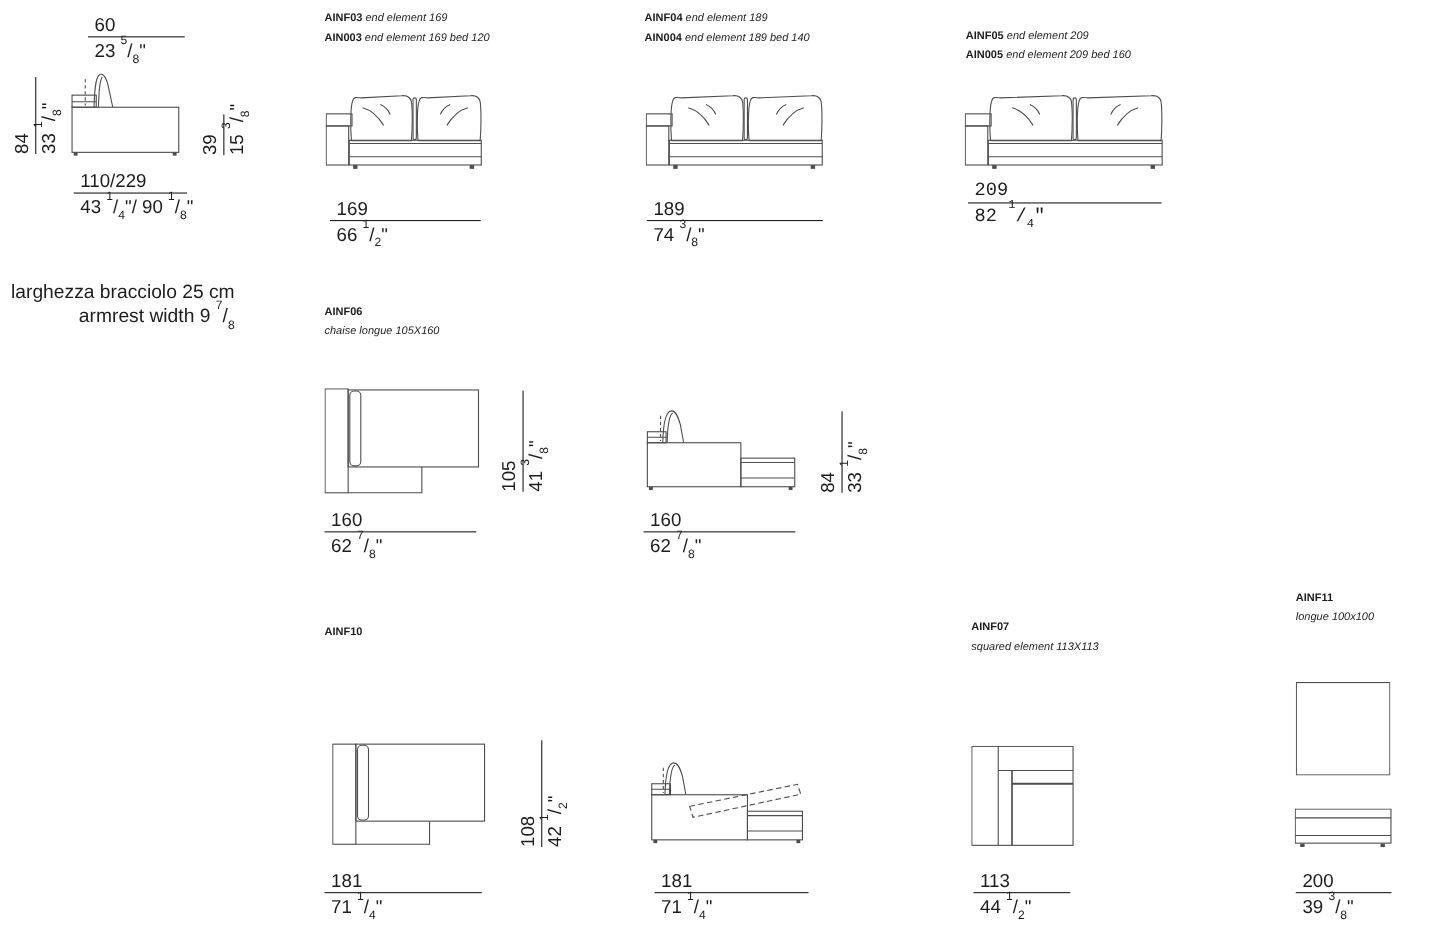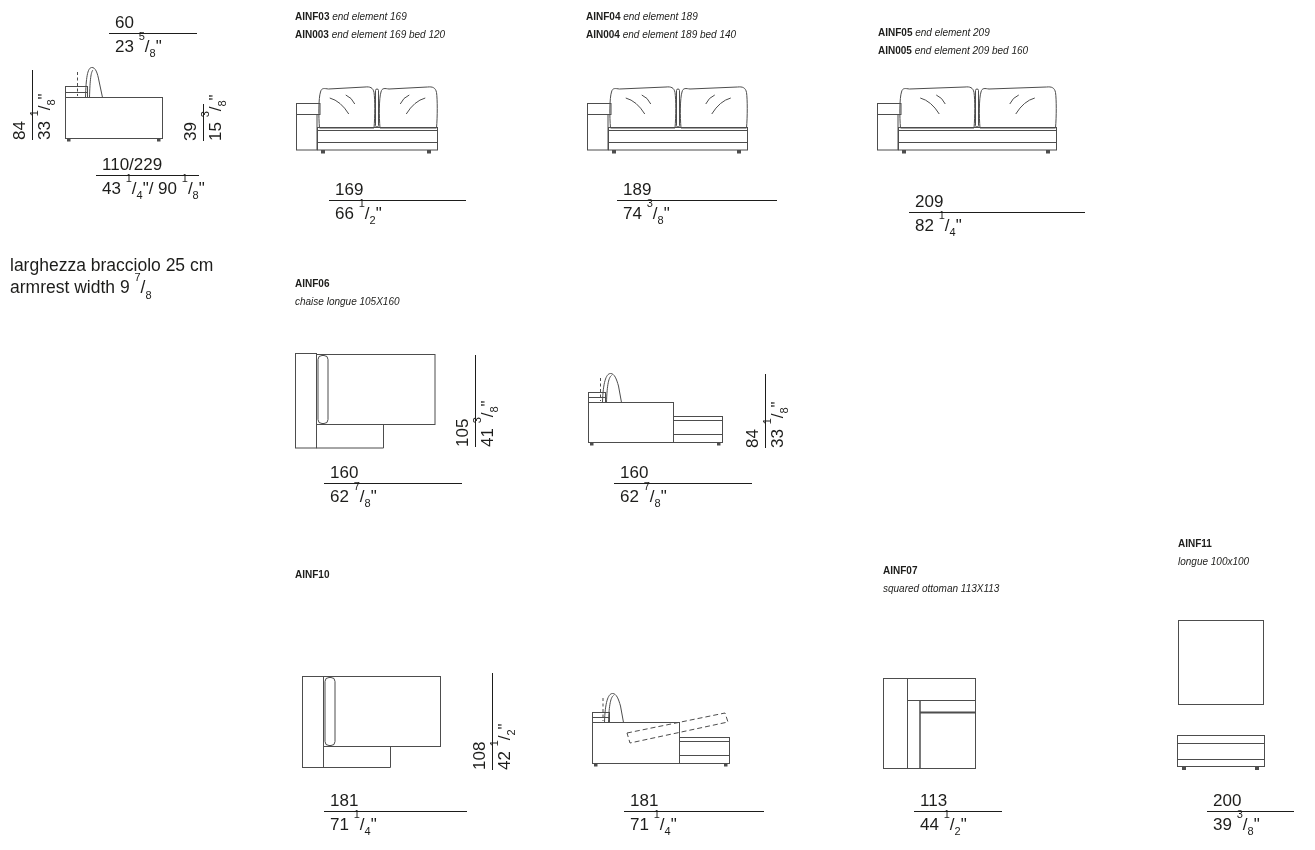--- a/index.html
+++ b/index.html
@@ -6,38 +6,38 @@
   .page{
     position:relative;width:1315px;height:850px;background:#ffffff;
     font-family:"Liberation Sans","DejaVu Sans",sans-serif;color:#1d1d1b;overflow:hidden;
   }
   
   .phead{position:absolute;}
   .phline{font-size:10px;line-height:18px;white-space:nowrap;}
   .phline b{font-weight:bold;}
   .phline i{font-style:italic;}
   
-  .hdim{position:absolute;margin-left:29px;}
+  .hdim{position:absolute;}
   .hdim .cm{font-size:17px;line-height:20px;padding-left:6px;white-space:nowrap;}
   .hdim .rule{height:1px;background:#1d1d1b;}
   .hdim .inch{font-size:17px;line-height:23px;padding-left:6px;margin-top:1px;white-space:nowrap;}
   
   .vdim{position:absolute;width:1px;}
   .vrule{position:absolute;left:0;top:0;height:100%;width:1px;background:#1d1d1b;}
   .vcm,.vin{
     position:absolute;bottom:0;transform-origin:left bottom;transform:rotate(-90deg);
     white-space:nowrap;font-size:17px;line-height:17px;
   }
   .vcm{left:-4px;}
   .vin{left:21px;}
   sup,sub{font-size:11px;line-height:0;position:relative;}
   sup{top:-5px;}
   sub{top:1px;}
   .notes{position:absolute;}
-  .notes div{font-size:17.5px;line-height:22px;white-space:nowrap;}
+  .notes div{font-size:17.5px;line-height:22px;white-space:nowrap;text-align:right;}
   .drawing{position:absolute;}
   .drawing svg{display:block;}
 </style>
 </head>
 <body>
 
 <div class="page">
 
   <div class="hdim" style="left:80px;top:13px;width:88px;">
     <div class="cm">60</div>
@@ -154,21 +154,21 @@
           <rect x="98.5" y="5" width="3" height="38" rx="1.5"></rect>
           <path d="M23.5,44 C22.5,33 22.5,14 24.5,8 C25.5,3.5 28.5,4.5 32.5,5 L88,3 C93,2.5 96,3.5 97,8.5 C98,15 98,33 97,44 L23.5,44"></path>
           <path d="M103,44 C102,33 102,14 104,8 C105,3.5 108,4.5 112,5 L169.5,3 C174.5,2.5 177.5,3.5 178.5,8.5 C179.5,15 179.5,33 178.5,44 L103,44"></path>
           <path d="M43.25,14 Q54.25,17 62.25,30 M59.25,11 Q65.25,13.5 68.25,20"></path>
           <path d="M157.75,14 Q146.75,17 138.75,30 M141.75,11 Q135.75,13.5 132.75,20"></path>
         </g>
         <rect x="25" y="66" width="4" height="3.5" fill="#4d4d4d"></rect>
         <rect x="169" y="66" width="4" height="3.5" fill="#4d4d4d"></rect>
       </svg>
     </div>
-  <div class="hdim" style="left:880px;top:192px;width:176px;">
+  <div class="hdim" style="left:880px;top:164px;width:176px;font-family:Liberation Mono, monospace;">
     <div class="cm">209</div>
     <div class="rule"></div>
     <div class="inch">82 <sup>1</sup>/<sub>4</sub>"</div>
   </div>
 
   <div class="phead" style="left:295px;top:275px;">
     <div class="phline"><b>AINF06</b></div>
     <div class="phline"><i>chaise longue 105X160</i></div>
   </div>
 
@@ -265,21 +265,21 @@
     </svg>
   </div>
   <div class="hdim" style="left:595px;top:791px;width:140px;">
     <div class="cm">181</div>
     <div class="rule"></div>
     <div class="inch">71 <sup>1</sup>/<sub>4</sub>"</div>
   </div>
 
   <div class="phead" style="left:883px;top:562px;">
     <div class="phline"><b>AINF07</b></div>
-    <div class="phline"><i>squared ottoman 113X113</i></div>
+    <div class="phline"><i>squared element 113X113</i></div>
   </div>
   <div class="drawing" style="left:883px;top:678px;">
     <svg width="95" height="92" viewBox="0 0 95 92">
       <g fill="none" stroke="#4d4d4d">
         <rect x="0.5" y="0.5" width="92" height="90" stroke-width="1"></rect>
         <line x1="24.5" y1="0.5" x2="24.5" y2="90.5" stroke-width="1"></line>
         <line x1="24.5" y1="22.5" x2="92.5" y2="22.5" stroke-width="1"></line>
         <line x1="37" y1="22.5" x2="37" y2="90.5" stroke-width="1.5"></line>
         <line x1="37" y1="34.5" x2="92.5" y2="34.5" stroke-width="2"></line>
       </g>

